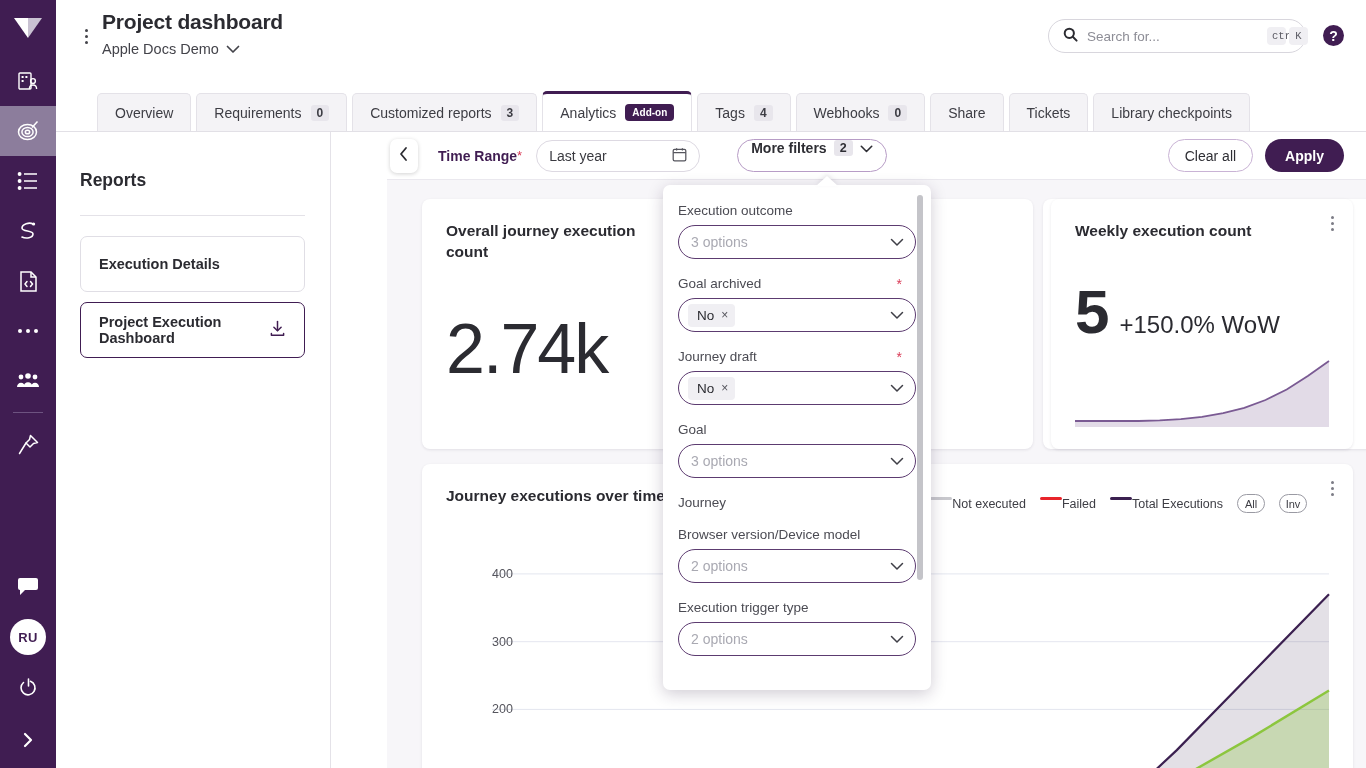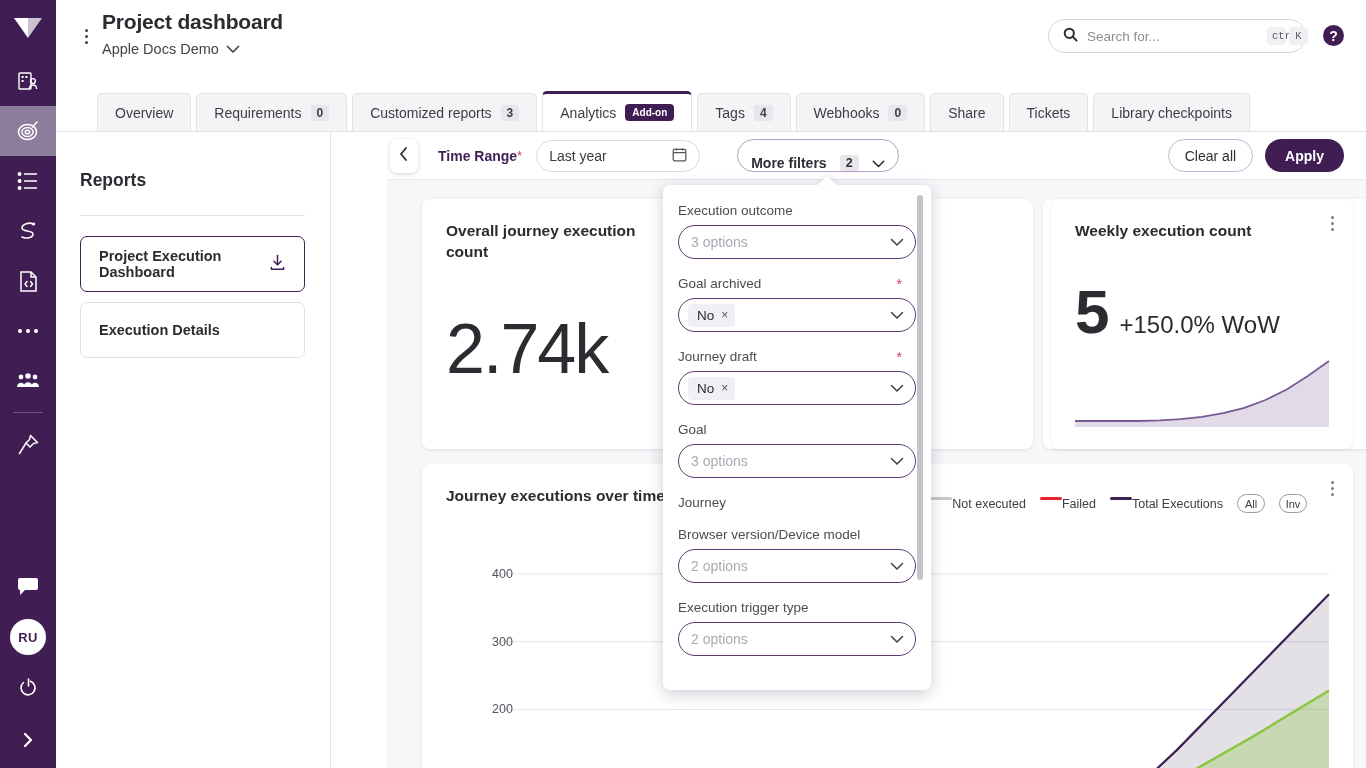--- a/index.html
+++ b/index.html
@@ -157,21 +157,21 @@
   .date-field {
     margin-left: 14px; width: 164px; height: 32px;
     border: 1px solid #ddd9e2; border-radius: 16px;
     display: flex; align-items: center; padding: 0 12px;
     font-size: 14px; color: #3a3a40; background: #fff; cursor: pointer;
   }
   .date-field .dval { flex: 1; }
   .morefilters {
     margin-left: 37px; height: 33px;
     border: 1px solid #b79cc6; border-radius: 17px;
-    display: flex; align-items: flex-end; gap: 13px; padding: 0 13px;
+    display: flex; align-items: flex-start; gap: 7px; padding: 0 13px;
     font-size: 14px; font-weight: bold; color: #2e2e34; background: #fff; cursor: pointer;
   }
   .morefilters .mf-count {
     background: #e8e6ec; border-radius: 3px;
     font-size: 12.5px; font-weight: bold; padding: 1px 6px;
   }
   .fb-right { margin-left: auto; display: flex; align-items: center; gap: 12px; padding-right: 22px; }
   .btn-clear {
     height: 33px; padding: 0 16px; border: 1px solid #c9b3d5; border-radius: 17px;
     background: #fff; font-size: 14px; color: #2e2e34; cursor: pointer;
@@ -473,30 +473,30 @@
       </div>
       <div class="tab">
         <span>Library checkpoints</span>
       </div>
     </div>
 
   <div class="reports-panel">
     <div class="reports-title">Reports</div>
     <div class="reports-rule"></div>
     <div id="report-list">
+        <div class="report-card">
+          <span class="rc-label">Execution Details</span>
+        </div>
         <div class="report-card selected">
           <span class="rc-label">Project Execution Dashboard</span>
           <span><svg width="17" height="17" viewBox="0 0 17 17" fill="none" stroke="#401d52" stroke-width="1.5" stroke-linecap="round" stroke-linejoin="round">
               <path d="M8.5 1.6v9"></path>
               <path d="M4.9 7.2 8.5 10.8 12.1 7.2"></path>
               <path d="M2.4 13.4v1.8h12.2v-1.8"></path>
             </svg></span>
-        </div>
-        <div class="report-card">
-          <span class="rc-label">Execution Details</span>
         </div>
       </div>
   </div>
 
   <div class="content">
 
     <div class="card" id="card-overall">
       <div class="card-title" style="max-width:230px">Overall journey execution count</div>
       <div class="bignum">2.74k</div>
     </div>

